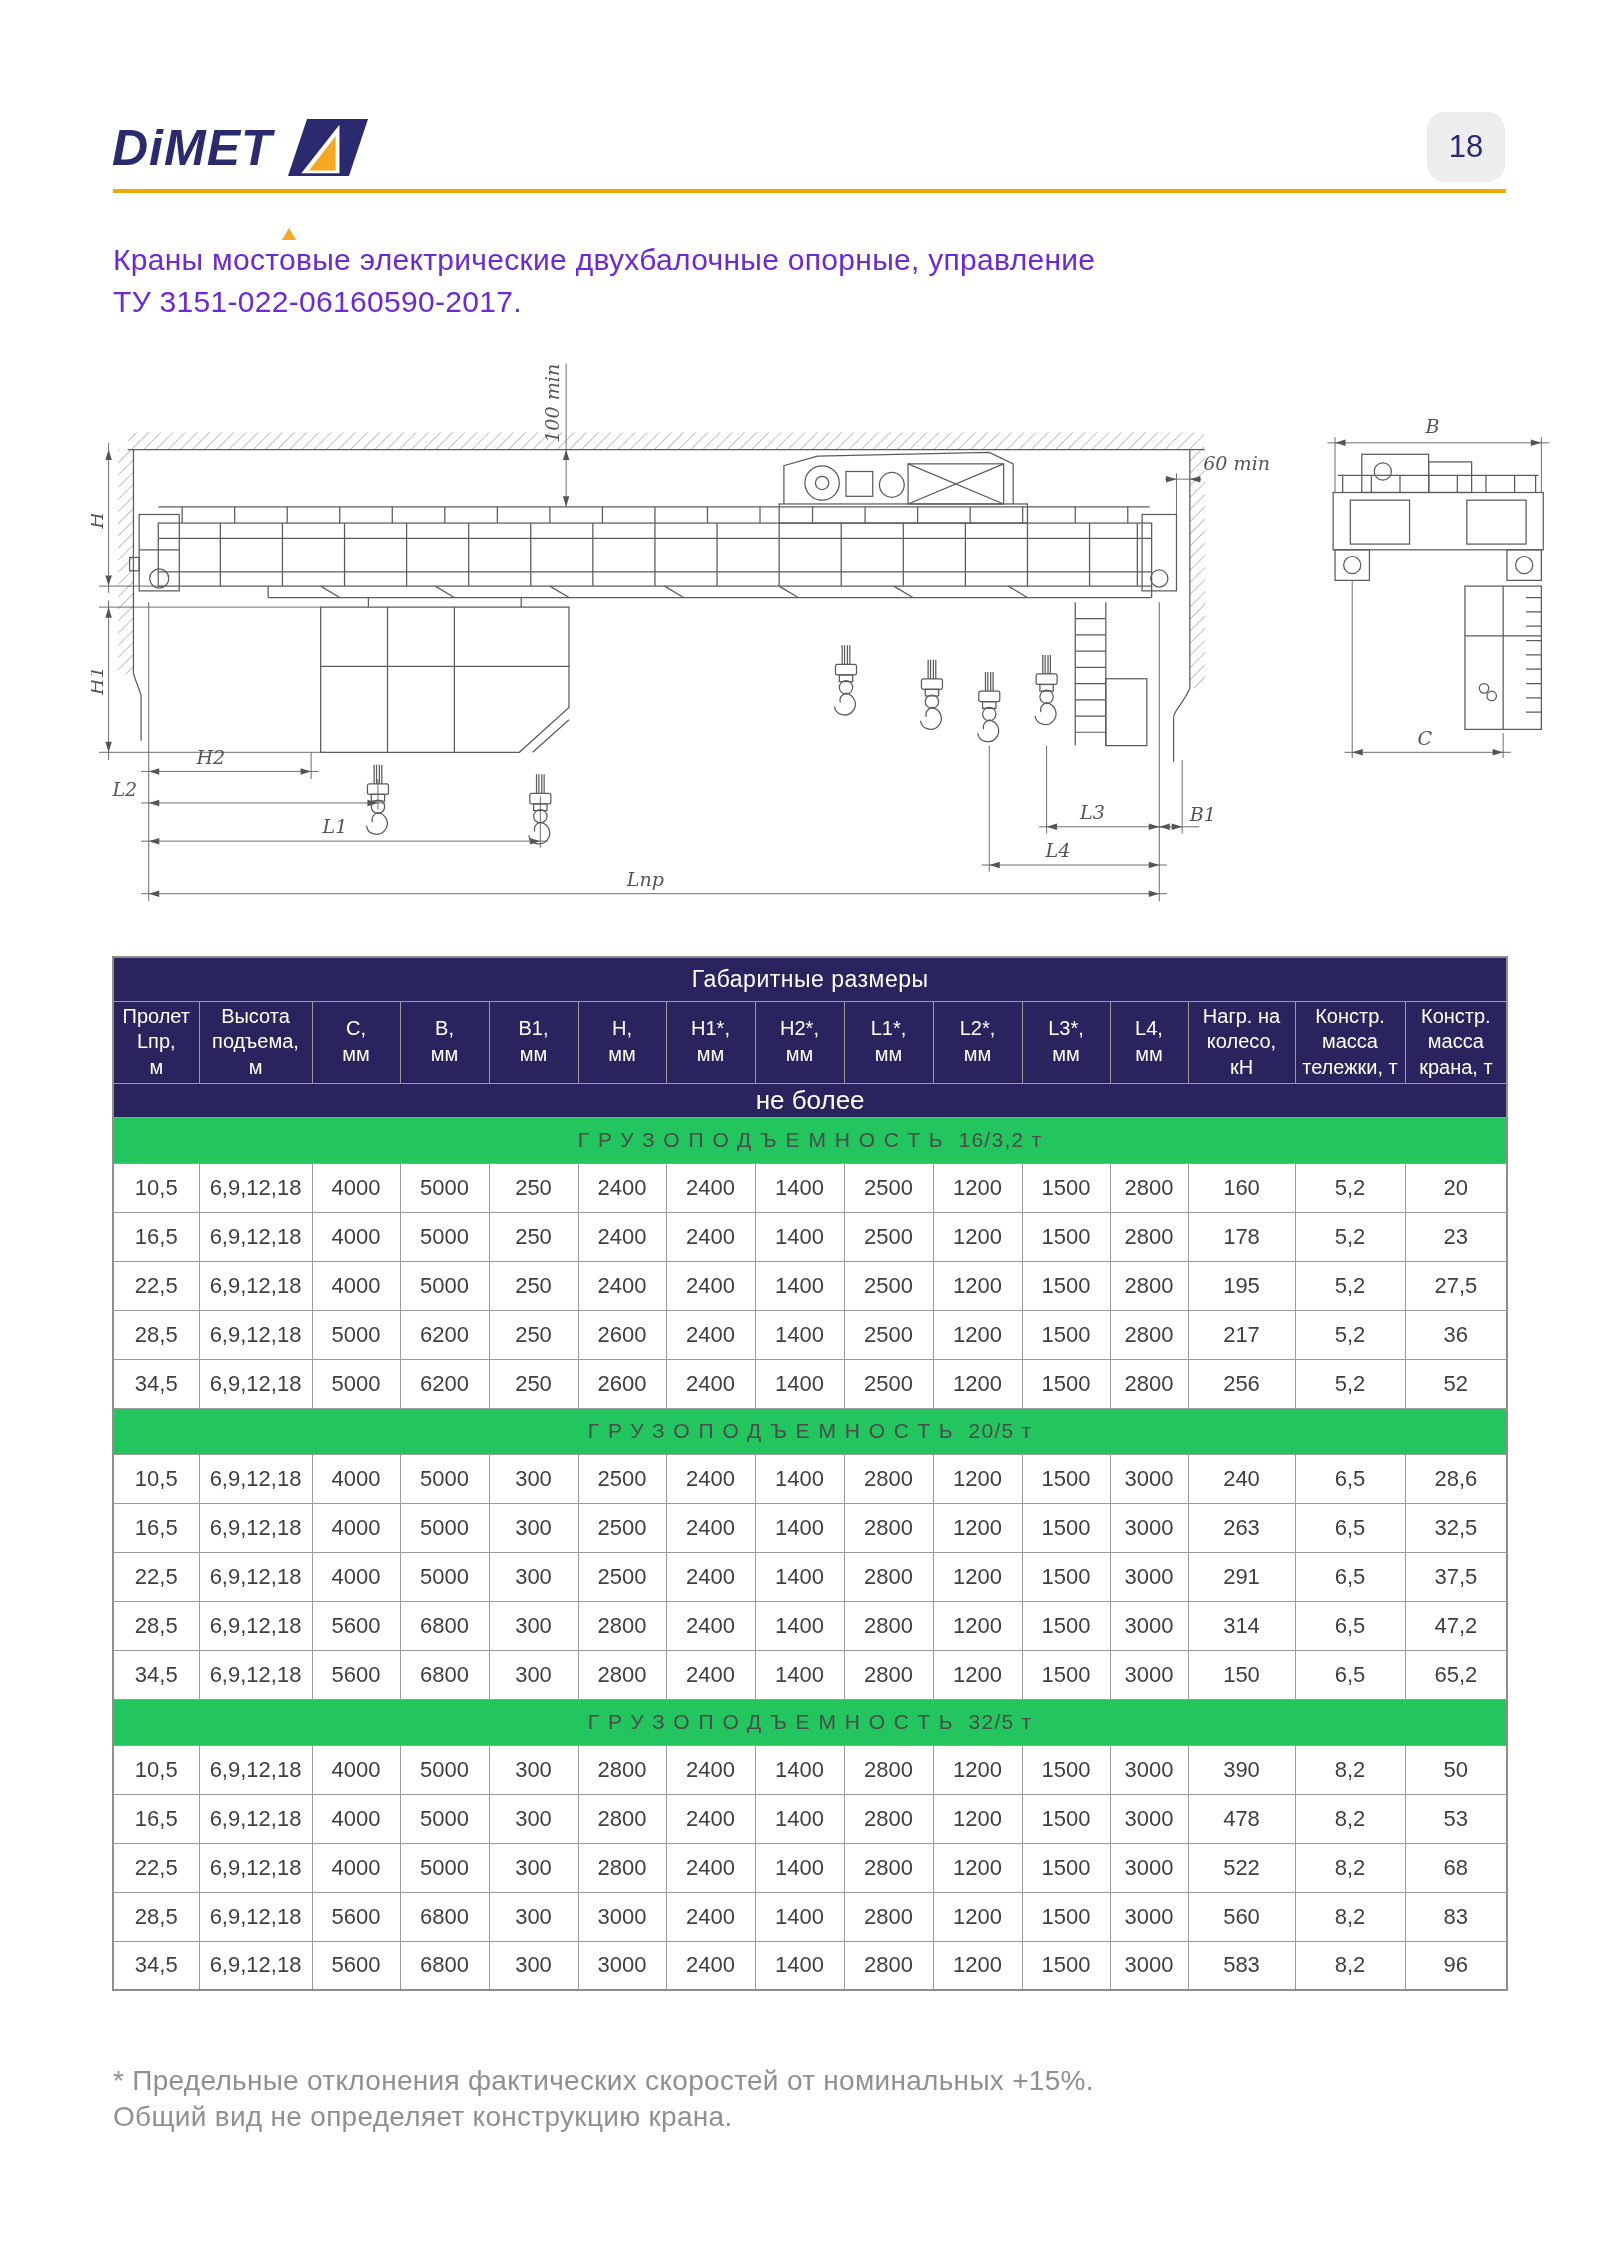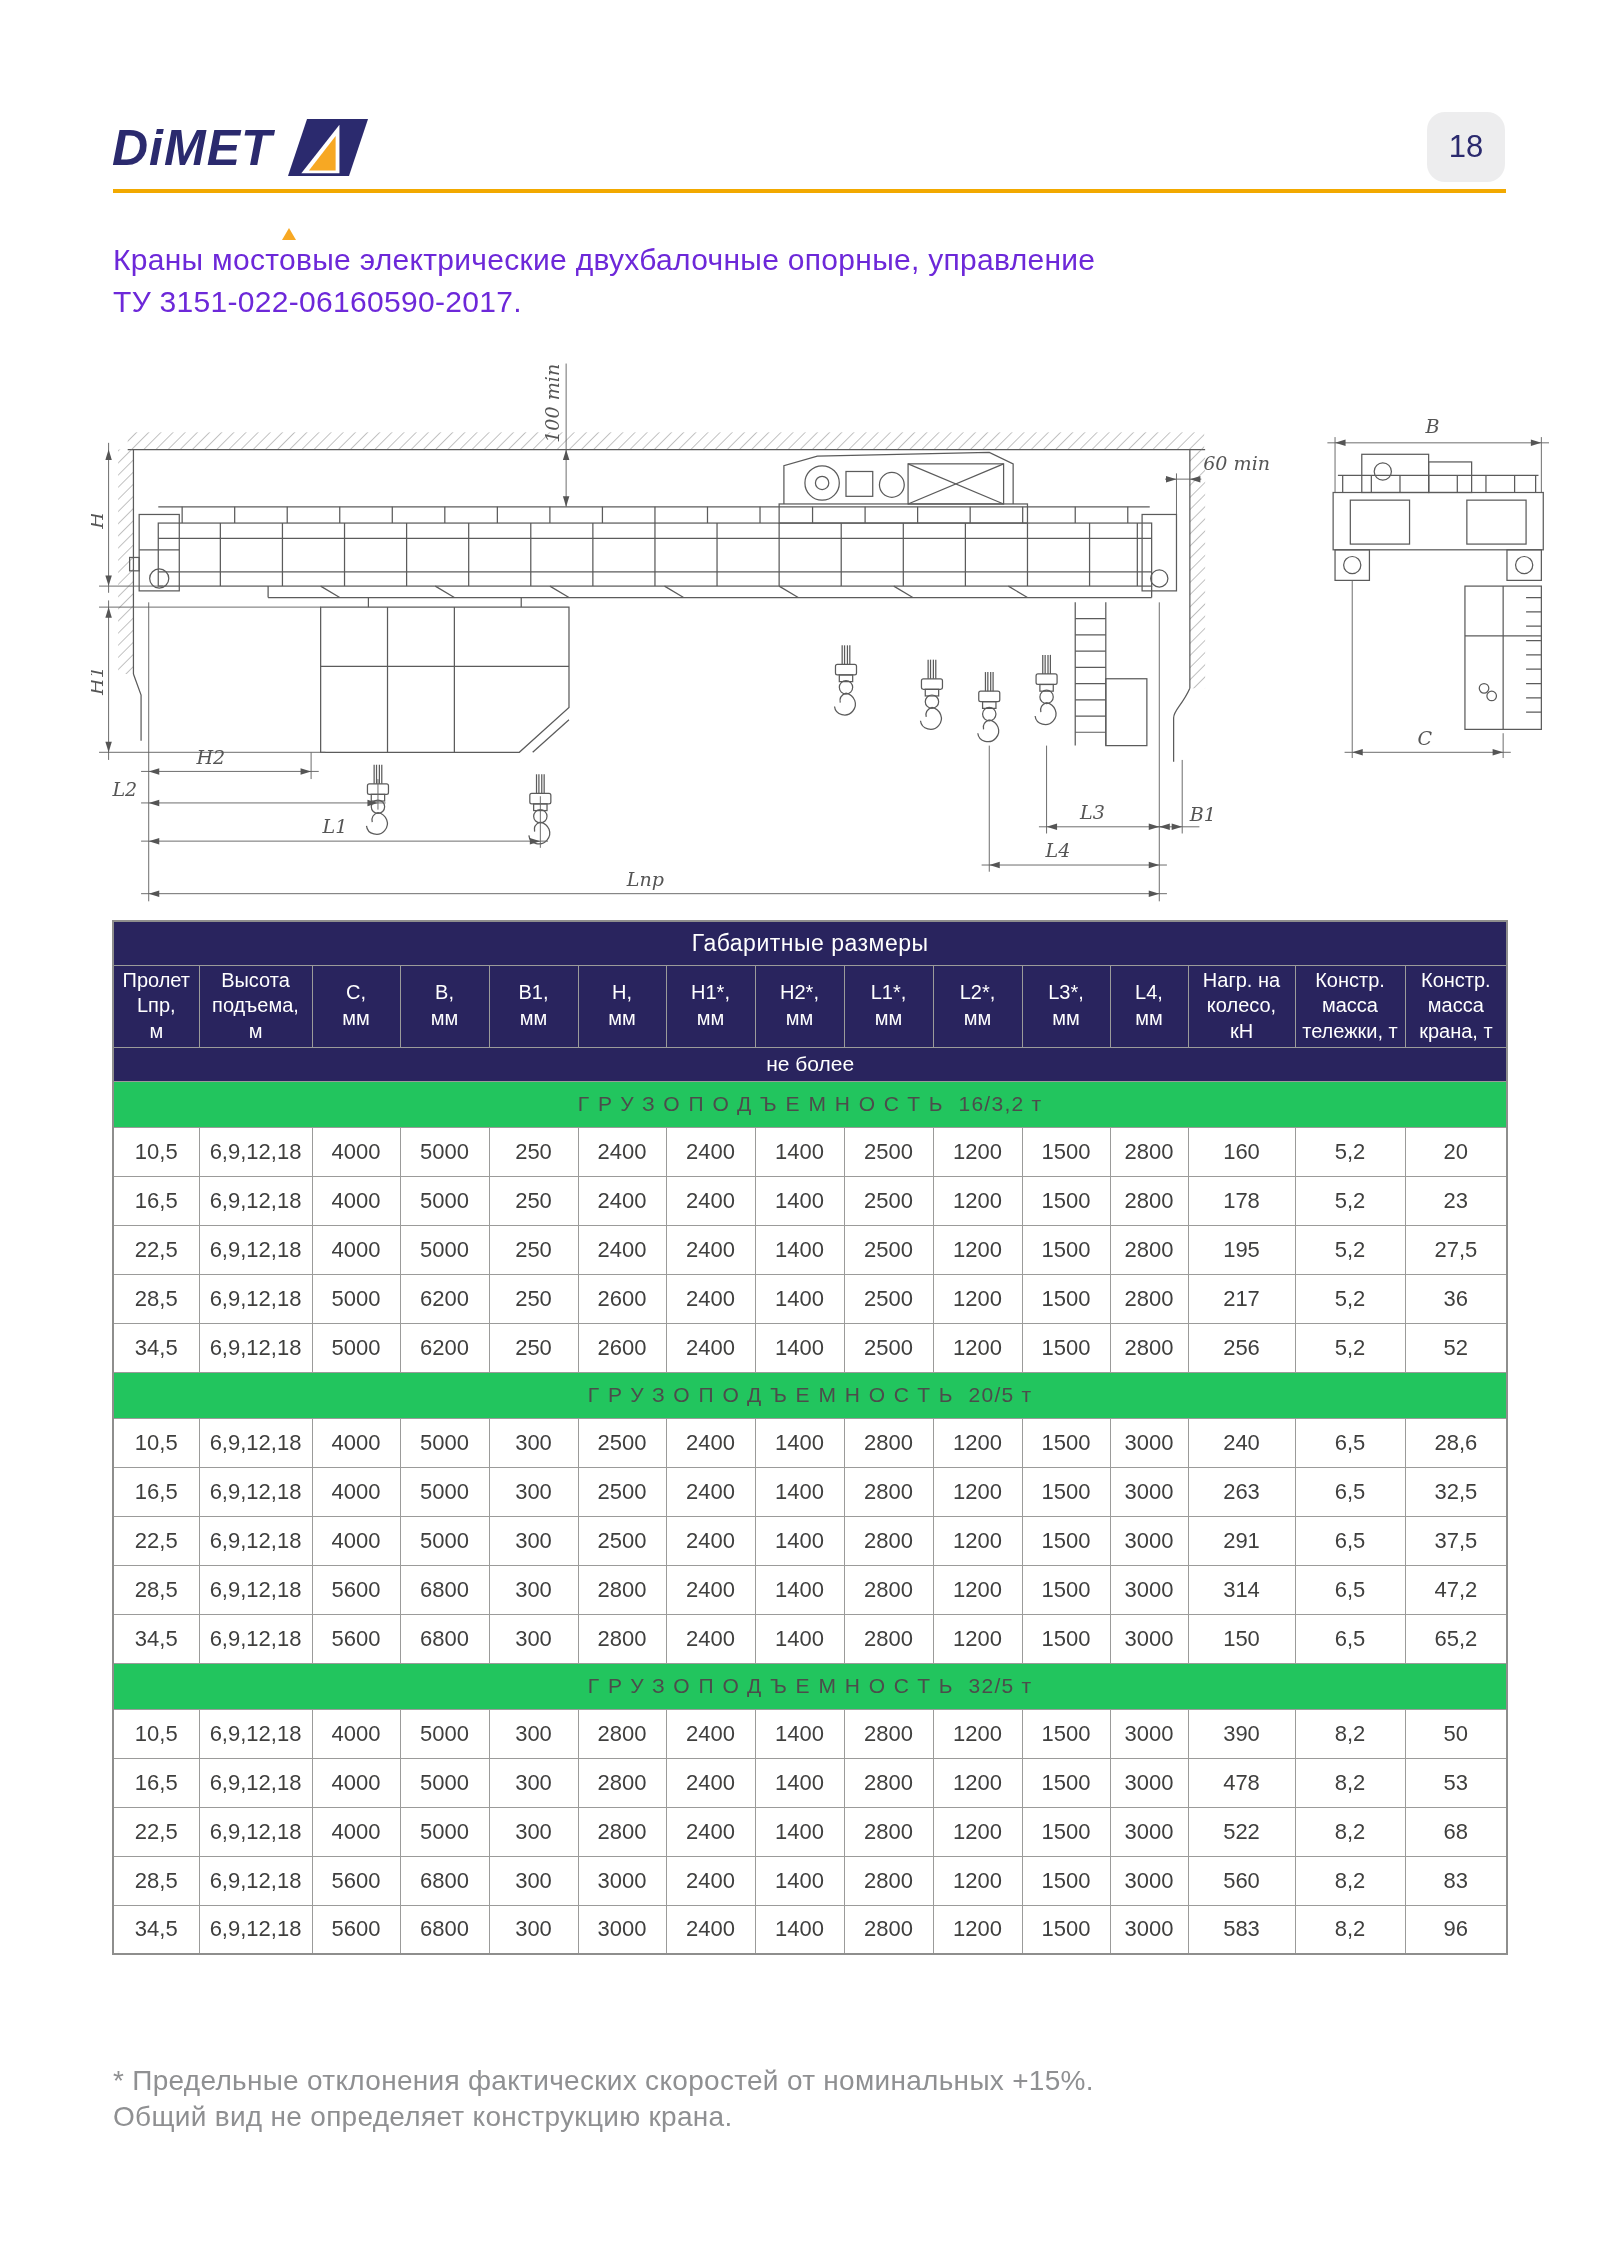--- a/index.html
+++ b/index.html
@@ -30,35 +30,35 @@
     display:flex; align-items:center; justify-content:center;border-radius:18px;
   }
   .header-rule { position:absolute; left:113px; top:189px; width:1393px; height:3.8px; background:#F2A900; }
   
   .title { position:absolute; left:113px; top:239px; color:#6d28d9; font-size:30px; line-height:42px; letter-spacing:0.3px; }
   
   .drawing { position:absolute; left:91px; top:354px; width:1467px; height:554px; }
   .drawing svg { display:block; }
   .dim-label { font-family:"DejaVu Serif", serif; font-style:italic; font-size:20px; fill:#555; }
   
-  .table-wrap { position:absolute; left:112px; top:920px; }
+  .table-wrap { position:absolute; left:112px; top:956px; }
   table.dims {
     border-collapse:collapse; table-layout:fixed; width:1394px;
     border:2.9px solid #8E8E8D;
   }
   table.dims th, table.dims td {
     border:1.9px solid #9B9B9A; text-align:center; vertical-align:middle;
     padding:1px 1.9px; overflow:hidden;
   }
   tr.table-title th { background:#29245E; color:#fff; font-weight:normal; font-size:23px; height:44px; letter-spacing:0.5px; }
   tr.colh-row th {
     background:#29245E; color:#fff; font-weight:normal; font-size:20px;
     height:82px; line-height:1.28; white-space:pre-line;
   }
-  tr.note-row th { background:#29245E; color:#fff; font-weight:normal; font-size:21px; height:34px;margin-left:16px; }
+  tr.note-row th { background:#29245E; color:#fff; font-weight:normal; font-size:26px; height:34px;margin-left:16px; }
   td.caption { height:46px; color:#4C4C4B; font-size:21px; background:#22c55e; }
   td.caption .cap-sp { letter-spacing:0.42em; }
   td.caption .cap-val { letter-spacing:0.06em; }
   tbody td.cell { height:49px; font-size:22px; color:#3F3F3E; background:#fff; }
   
   .footnote { position:absolute; left:113px; top:2063px; color:#8F9092; font-size:28px; line-height:36px; letter-spacing:0.3px; }
 </style>
 </head>
 <body>
 

